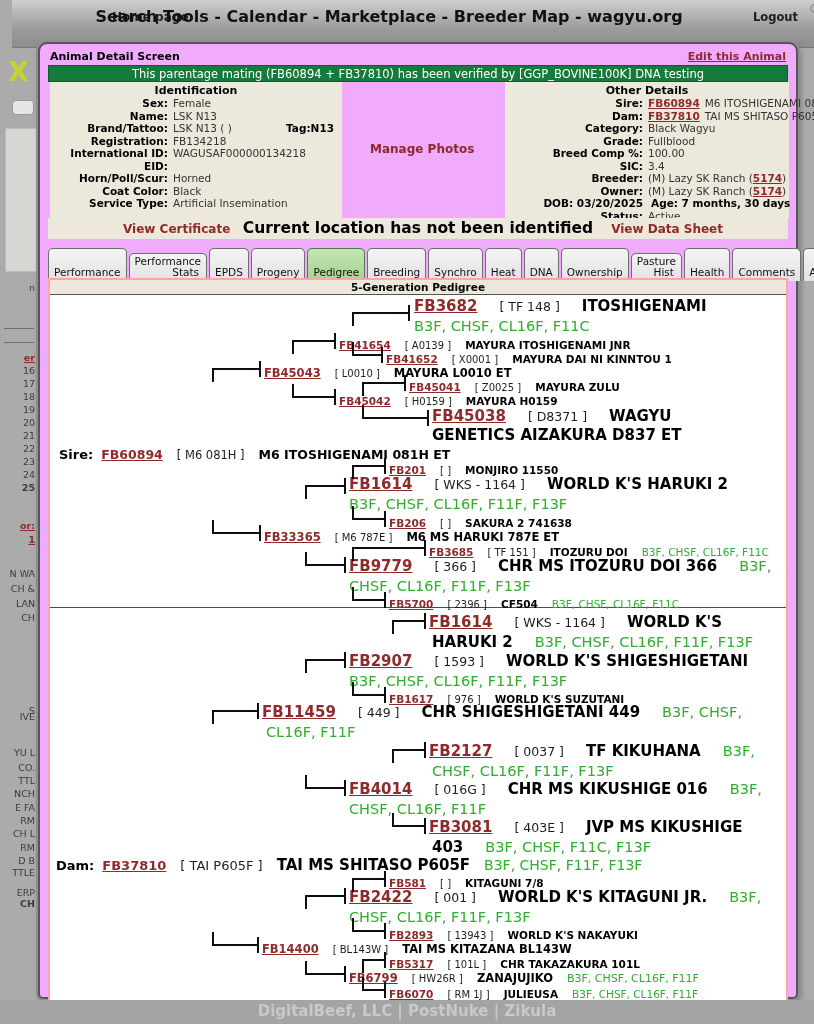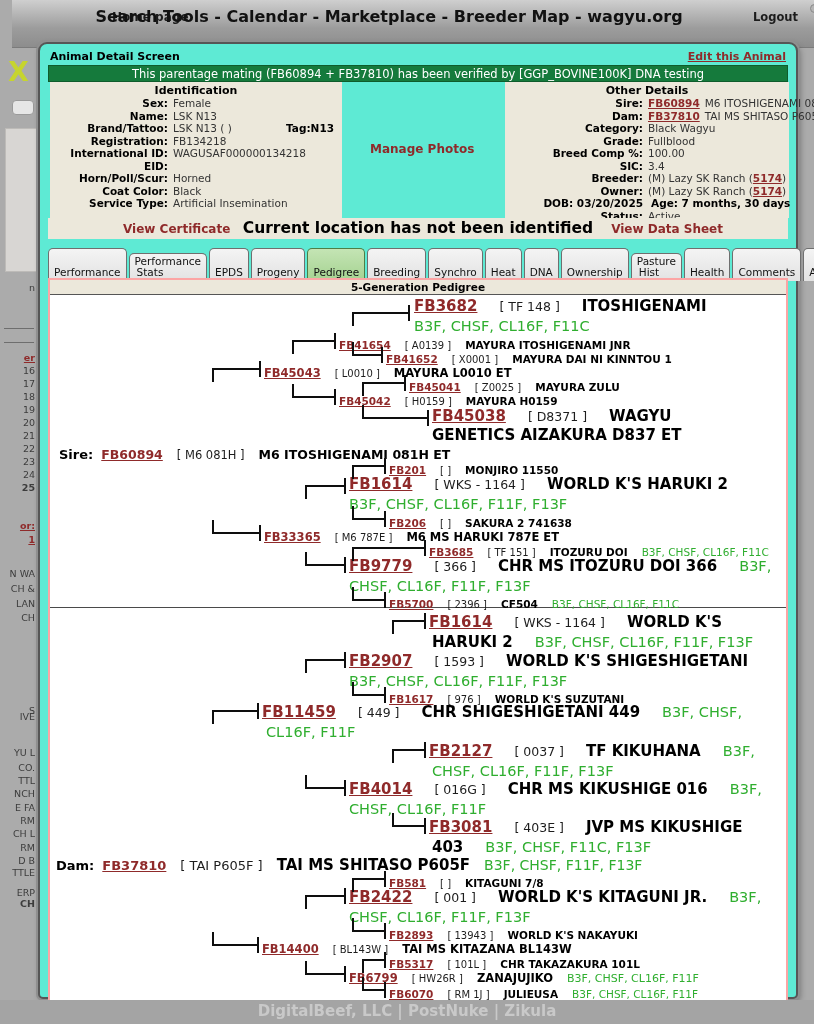--- a/index.html
+++ b/index.html
@@ -21,21 +21,21 @@
   .sb-frag.red { color:#8f2a2a; font-weight:bold; text-decoration:underline; }
   .sb-frag.bold { font-weight:bold; }
   .sb-logo { position:absolute; left:8px; top:20px; font-size:27px; font-weight:bold; color:#c6d42e; }
   .sb-tab { position:absolute; left:12px; top:64px; width:22px; height:15px; background:#e6e6e6;
     border:1px solid #9a9a9a; border-radius:4px; }
   .sb-panel { position:absolute; left:5px; top:92px; width:33px; height:144px; background:#d8d6d3;
     border:1px solid #bdbbb8; }
   .sb-rule { position:absolute; left:4px; width:30px; height:0; border-top:1px solid #6e6e6e; }
 
   
-  .panel { position:absolute; left:38px; top:42px; width:760px; height:957px; background:#5eead4;
+  .panel { position:absolute; left:38px; top:42px; width:760px; height:957px; background:#f0abfc;
     border:2px solid #565656; border-radius:9px 9px 5px 5px; box-shadow:0 0 0 2px #8f8f8f, 2px 3px 6px rgba(0,0,0,.35); }
   .panel-inner { position:absolute; inset:0; }
 
   .detail-head { position:absolute; left:10px; top:6px; font-size:11px; font-weight:bold; color:#000; }
   .edit-link { position:absolute; right:10px; top:6px; font-size:11px; font-weight:bold; color:#8f2a2a;
     text-decoration:underline; cursor:pointer; }
 
   .dna-banner { position:absolute; left:8px; top:21px; width:740px; height:17px; background:#157a3c;
     border:1px solid #0e5c2c; color:#fff; font-size:11.5px; text-align:center; line-height:16px; }
 
@@ -54,21 +54,21 @@
   .manage-photos { position:absolute; left:330px; top:98px; font-size:12px; font-weight:bold; color:#8f2a2a; cursor:pointer; }
 
   .loc-bar { position:absolute; left:8px; top:174px; width:740px; height:21px; background:#ece8db; }
   .loc-left { position:absolute; left:75px; top:4px; font-size:12px; font-weight:bold; color:#8f2a2a; cursor:pointer; }
   .loc-center { position:absolute; left:0; right:0; top:1px; text-align:center; font-size:15.5px; font-weight:bold; color:#000; }
   .loc-right { position:absolute; right:65px; top:4px; font-size:12px; font-weight:bold; color:#8f2a2a; cursor:pointer; }
 
   
   .tabbar { position:absolute; left:8px; top:203px; width:744px; height:34px; display:flex; align-items:flex-end; gap:2px; }
   .tab { background:linear-gradient(#f4f4f4,#e2e2e2); border:1px solid #6f6f6f; border-bottom:none;
-    border-radius:5px 5px 0 0; font-size:10.5px; color:#111; padding:18px 5px 3px; text-align:left;
+    border-radius:5px 5px 0 0; font-size:10.5px; color:#111; padding:18px 5px 3px; text-align:right;
     line-height:11px; cursor:pointer; white-space:nowrap; }
   .tab.two { padding-top:2px; padding-bottom:2px; }
   .tab.two .l2 { border-bottom:1px solid #9a9a9a; display:inline-block; padding:0 2px; }
   .tab.active { background:linear-gradient(#c4e4b4,#a5d391); border-color:#4e7e46; font-weight:normal; }
 
   
   .ped-box { position:absolute; left:8px; top:234px; width:740px; height:825px; border:2px solid #fca5a5; background:#fff; }
   .ped-title { height:15px; background:#ece8db; border-bottom:1px solid #555; text-align:center;
     font-size:10.5px; font-weight:bold; color:#000; line-height:15px; }
   .ped-content { position:absolute; left:0; top:16px; width:736px; height:701px; }

